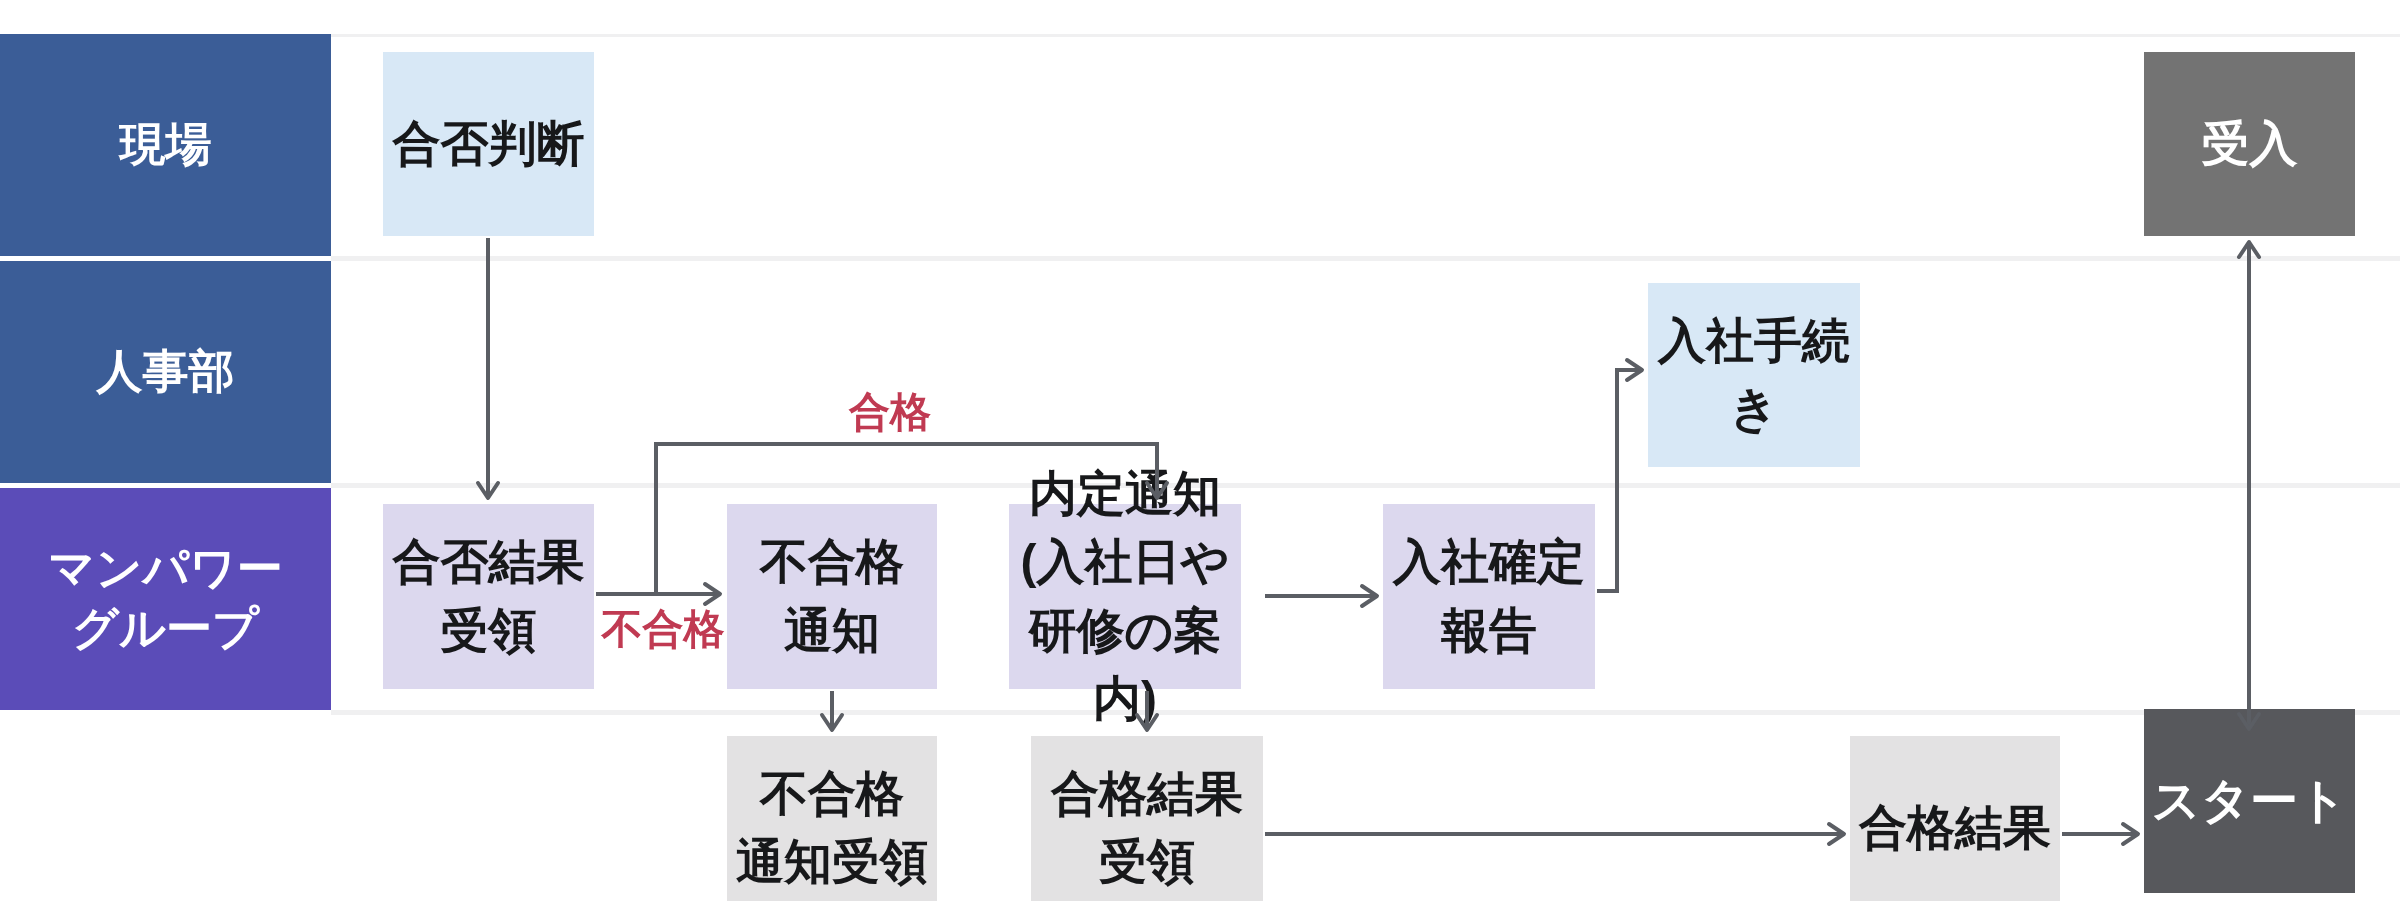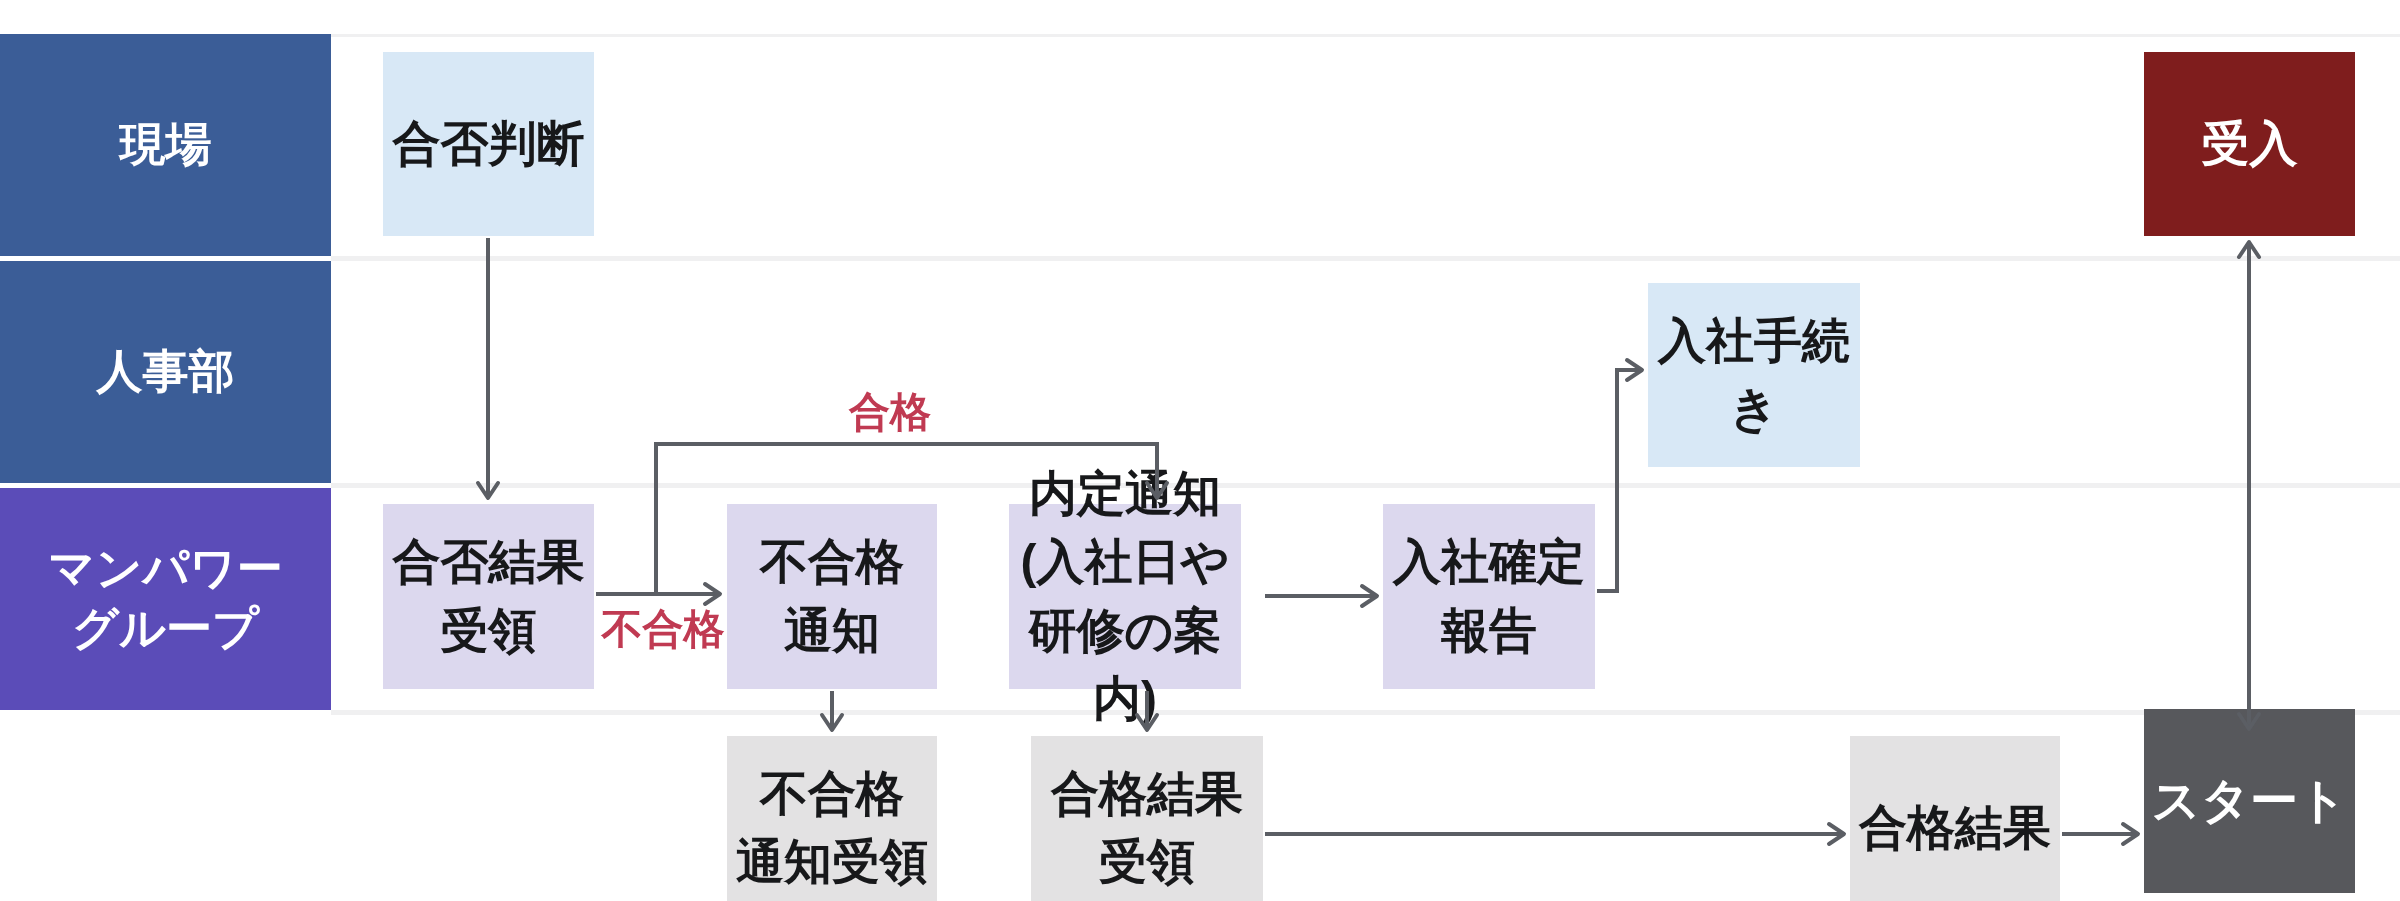--- a/index.html
+++ b/index.html
@@ -59,21 +59,21 @@
     text-align: center;
     white-space: pre-line;
     font-size: 48px;
     font-weight: 700;
     color: #17181a;
     line-height: 1.42;
   }
   .node--lightblue { background: #d8e8f6; }
   .node--lavender  { background: #dcd8ee; }
   .node--lightgray { background: #e3e2e3; }
-  .node--darkblue  { background: #7f1d1d; color: #ffffff; }
+  .node--darkblue  { background: #737373; color: #ffffff; }
   .node--darkgray  { background: #57585c; color: #ffffff; }
 
   .arrows {
     position: absolute;
     left: 0; top: 0;
     width: 2400px;
     height: 901px;
     pointer-events: none;
   }
   .edge-label {

